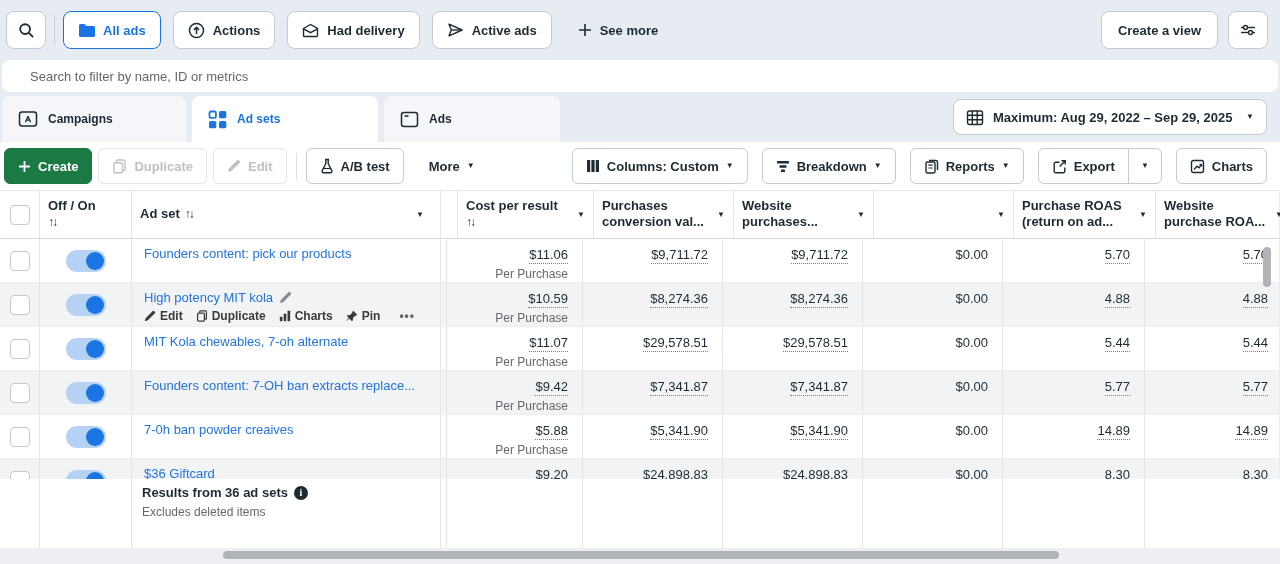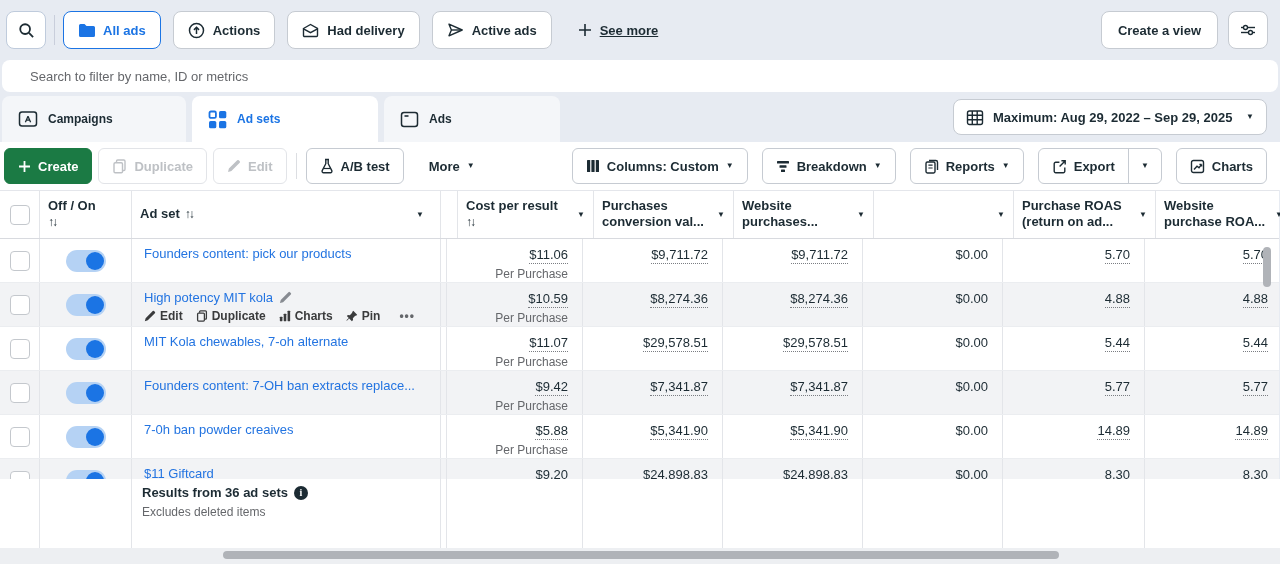--- a/index.html
+++ b/index.html
@@ -5,21 +5,21 @@
   html,body{margin:0;padding:0;}
   body{font-family:"Liberation Sans","DejaVu Sans",sans-serif;font-size:13px;color:#1c2b33;}
   .page{position:relative;width:1280px;height:564px;background:#e7ebf2;overflow:hidden;}
 
   
   .topbar{position:absolute;left:0;top:0;width:1280px;height:60px;display:flex;align-items:center;padding-left:6px;box-sizing:border-box;}
   .iconbtn{width:38px;height:36px;background:#fff;border:1px solid #bfcbdc;border-radius:8px;display:flex;align-items:center;justify-content:center;cursor:pointer;flex:0 0 auto;}
   .vsep{width:1px;height:30px;background:#c9cedb;margin:0 8px;flex:0 0 auto;}
   .pill{height:36px;background:#fff;border:1px solid #c6cbd2;border-radius:8px;display:flex;align-items:center;gap:8px;padding:0 14px;margin-right:12px;font-weight:600;cursor:pointer;white-space:nowrap;}
   .pill.selected{border:1px solid #1b74e4;color:#1b74e4;}
-  .pill.ghost{background:transparent;border:none;text-decoration:underline;}
+  .pill.ghost{background:transparent;border:none;}
   .pill svg{flex:0 0 auto;}
   .topbar-right{margin-left:auto;display:flex;align-items:center;padding-right:12px;}
   .btn-create-view{height:36px;background:#fff;border:1px solid #c6cbd2;border-radius:8px;padding:0 16px;display:flex;align-items:center;font-weight:600;cursor:pointer;margin-right:10px;white-space:nowrap;}
 
   
   .searchrow{position:absolute;left:2px;top:60px;width:1276px;height:32px;}
   .searchrow input{width:100%;height:100%;box-sizing:border-box;border:none;border-radius:8px;background:#fff;padding:0 0 0 28px;font-size:13px;font-family:inherit;color:#1c2b33;outline:none;}
   .searchrow input::placeholder{color:#65676b;}
 
   
@@ -488,21 +488,21 @@
         </div>
         <div class="trow alt">
           <div class="c c0"><span class="cb"></span></div>
           <div class="c c1">
             <span class="toggle">
               <span class="knob"></span>
             </span>
           </div>
           <div class="c c2 nc">
             <div class="name">
-              <span>$11 Giftcard</span>
+              <span>$36 Giftcard</span>
             </div>
           </div>
           <div class="c cg"></div>
           <div class="c c3 num"><span class="val dot">$9.20</span></div>
           <div class="c c4 num"><span class="val dot">$24,898.83</span></div>
           <div class="c c5 num"><span class="val dot">$24,898.83</span></div>
           <div class="c c6 num"><span class="val">$0.00</span></div>
           <div class="c c7 num"><span class="val dot">8.30</span></div>
           <div class="c c8 num" style="padding-right:12px;"><span class="val dot">8.30</span></div>
         </div>

